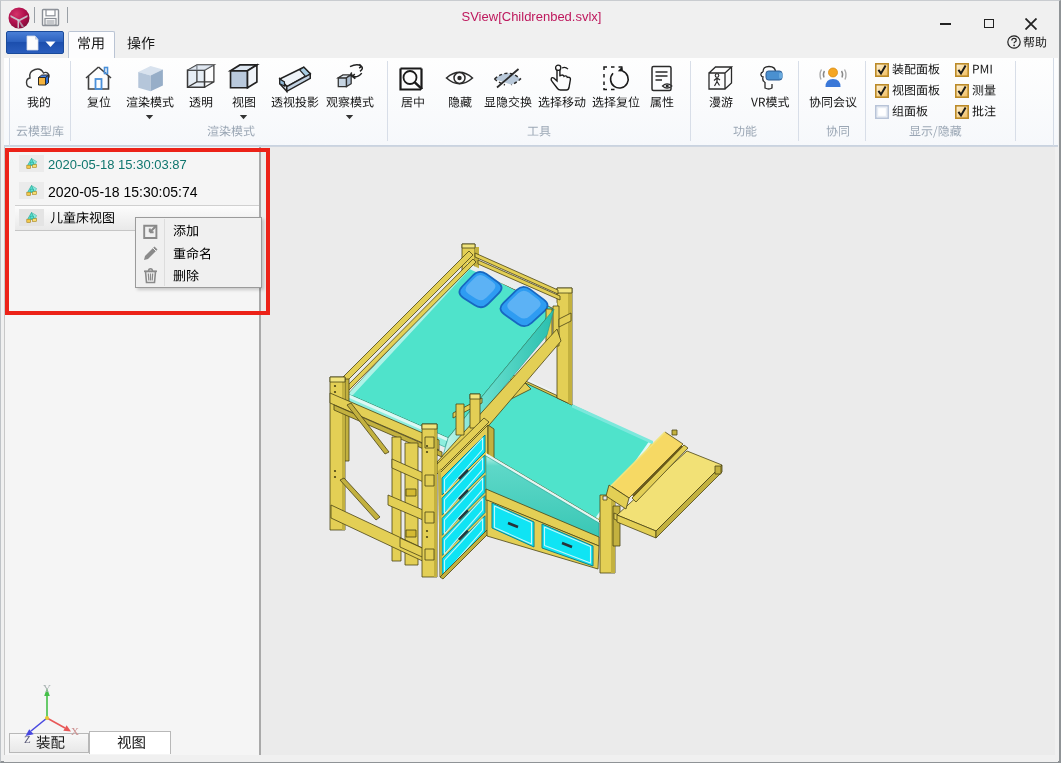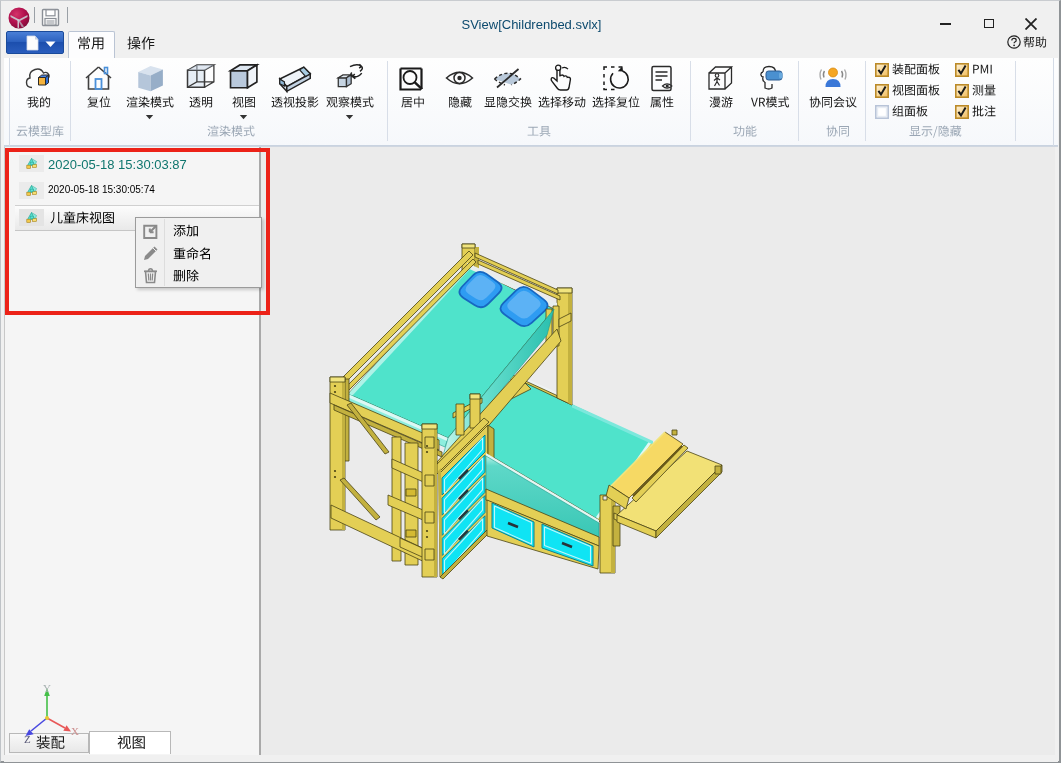--- a/index.html
+++ b/index.html
@@ -28,21 +28,21 @@
 </svg>
     <div class="abs" style="left:33px;top:6px;width:1px;height:16px;background:#9aa0a6"></div>
     <div class="abs" style="left:66px;top:6px;width:1px;height:16px;background:#9aa0a6"></div>
     <svg class="abs" style="left:40px;top:7px" width="19" height="19" viewBox="0 0 19 19">
 <rect x="1.5" y="1.5" width="16" height="16" rx="1" fill="#fdfdfd" stroke="#8a8f96" stroke-width="1.4"></rect>
 <rect x="5" y="1.8" width="9" height="6" fill="#fff" stroke="#8a8f96" stroke-width="1.2"></rect>
 <rect x="4" y="10.5" width="11" height="6.5" fill="#fff" stroke="#8a8f96" stroke-width="1.2"></rect>
 <line x1="5.5" y1="13" x2="13.5" y2="13" stroke="#8a8f96" stroke-width="1"></line>
 <line x1="5.5" y1="15" x2="13.5" y2="15" stroke="#8a8f96" stroke-width="1"></line>
 </svg>
-    <div class="abs" style="left:0;top:16px;width:1061px;text-align:center;font-size:13px;color:#0c4a6e">SView[Childrenbed.svlx]</div>
+    <div class="abs" style="left:0;top:8px;width:1061px;text-align:center;font-size:13px;color:#be185d">SView[Childrenbed.svlx]</div>
     <div class="abs" style="left:939px;top:22px;width:11px;height:2px;background:#222"></div>
     <div class="abs" style="left:983px;top:18px;width:10px;height:9px;border:1.6px solid #222"></div>
     <svg class="abs" style="left:1024px;top:17px" width="12" height="12">
 <path d="M0.5 0.5 L11.5 11.5 M11.5 0.5 L0.5 11.5" stroke="#222" stroke-width="1.8"></path>
     </svg>
     <div class="abs" style="left:5px;top:30px;width:58px;height:23px;border-radius:2px;
  border:1px solid #1a4a9a;background:linear-gradient(#4a7fd6 0%,#2d62c0 45%,#1c4fae 50%,#2a5dbd 100%)">
  <svg style="position:absolute;left:19px;top:3px" width="14" height="16" viewBox="0 0 14 16">
  <path d="M1 1 L9 1 L12 4.5 L12 15 L1 15 Z" fill="#fdfdfd" stroke="#d0d8e8" stroke-width="0.8"></path>
  <path d="M9 1 L9 4.5 L12 4.5 Z" fill="#c8d2e2"></path>
@@ -339,21 +339,21 @@
 <rect x="4.3" y="5.2" width="3" height="2.4" fill="#5ce0d0" stroke="#2aa898" stroke-width="0.5"></rect>
 </svg>
     <svg class="abs" style="left:25px;top:210px" width="13" height="13" viewBox="0 0 13 13">
 <path d="M1.5 8.5 L5.5 1.5 L9 8.5 Z" fill="#53dccc" stroke="#2aa898" stroke-width="0.7"></path>
 <path d="M5.5 1.5 L10.5 4.5 L9 8.5 Z" fill="#8deade" stroke="#2aa898" stroke-width="0.5"></path>
 <rect x="0.8" y="8.2" width="3.8" height="3.2" fill="#f2c94c" stroke="#a8841c" stroke-width="0.6"></rect>
 <rect x="6.4" y="7.6" width="4.2" height="2.8" fill="#f6dd70" stroke="#a8841c" stroke-width="0.6"></rect>
 <rect x="4.3" y="5.2" width="3" height="2.4" fill="#5ce0d0" stroke="#2aa898" stroke-width="0.5"></rect>
 </svg>
     <div class="abs" style="left:47px;top:156px;font-size:13px;color:#0f766e">2020-05-18 15:30:03:87</div>
-    <div class="abs" style="left:47px;top:183px;font-size:10px;color:#000">2020-05-18 15:30:05:74</div>
+    <div class="abs" style="left:47px;top:183px;font-size:14px;color:#000">2020-05-18 15:30:05:74</div>
     <svg class="t" style="left:49.0px;top:209.8px" width="65" height="15">
       <path transform="translate(0,11.44)" fill="#000" d="M3.4 -10.4V-6.2C3.4 -3.8 3.1 -1.4 0.4 0.3C0.7 0.5 1 0.8 1.1 1.1C4 -0.8 4.3 -3.5 4.3 -6.1V-10.4ZM8.2 -10.4V-0.8C8.2 0.5 8.5 0.9 9.6 0.9C9.8 0.9 10.9 0.9 11.1 0.9C12.2 0.9 12.4 0.1 12.5 -2.3C12.3 -2.4 11.9 -2.6 11.6 -2.8C11.6 -0.6 11.5 -0 11 -0C10.8 -0 9.9 -0 9.7 -0C9.3 -0 9.2 -0.1 9.2 -0.7V-10.4Z M21.6 -9.2C21.5 -8.8 21.2 -8.2 20.9 -7.8H17.9L18 -7.8C17.9 -8.2 17.6 -8.8 17.3 -9.2ZM18.8 -10.8C18.9 -10.6 19.1 -10.2 19.2 -10H14.5V-9.2H17.2L16.4 -8.9C16.6 -8.6 16.8 -8.2 17 -7.8H13.6V-7H25.4V-7.8H22C22.2 -8.1 22.4 -8.5 22.6 -8.9L21.6 -9.2H24.5V-10H20.3C20.1 -10.3 19.9 -10.7 19.7 -11ZM15.1 -6.3V-2.5H19V-1.7H14.5V-0.9H19V-0H13.6V0.8H25.4V-0H20V-0.9H24.5V-1.7H20V-2.5H23.9V-6.3ZM16 -4.1H19V-3.2H16ZM20 -4.1H23V-3.2H20ZM16 -5.7H19V-4.7H16ZM20 -5.7H23V-4.7H20Z M33.1 -7.9V-5.9H29.1V-5H32.6C31.7 -3.2 30.1 -1.5 28.5 -0.7C28.7 -0.5 29 -0.2 29.2 0.1C30.6 -0.8 32.1 -2.3 33.1 -4.1V1H34V-4.1C35.1 -2.4 36.5 -0.9 37.9 -0C38 -0.3 38.4 -0.7 38.6 -0.8C37.1 -1.7 35.4 -3.3 34.5 -5H38.2V-5.9H34V-7.9ZM32.1 -10.7C32.3 -10.3 32.6 -9.7 32.8 -9.2H27.5V-5.9C27.5 -4 27.4 -1.4 26.4 0.5C26.6 0.6 27.1 0.9 27.3 1C28.3 -1 28.5 -3.9 28.5 -5.9V-8.3H38.4V-9.2H34C33.8 -9.7 33.4 -10.5 33.1 -11Z M44.9 -10.3V-3.4H45.8V-9.4H49.8V-3.4H50.8V-10.3ZM41 -10.5C41.5 -9.9 42 -9.2 42.2 -8.7L43 -9.3C42.8 -9.7 42.2 -10.4 41.7 -10.9ZM47.3 -8.4V-5.9C47.3 -3.9 46.9 -1.4 43.6 0.3C43.8 0.5 44.1 0.8 44.2 1.1C46.2 0 47.2 -1.4 47.7 -2.8V-0.3C47.7 0.6 48.1 0.8 49 0.8H50.1C51.3 0.8 51.4 0.3 51.5 -1.7C51.3 -1.8 51 -1.9 50.7 -2.1C50.7 -0.2 50.6 0.1 50.2 0.1H49.1C48.7 0.1 48.6 0 48.6 -0.4V-3.6H48C48.2 -4.4 48.2 -5.2 48.2 -5.9V-8.4ZM39.8 -8.7V-7.8H43C42.2 -6.1 40.8 -4.5 39.5 -3.6C39.6 -3.4 39.9 -2.9 40 -2.7C40.5 -3 41 -3.5 41.5 -4V1H42.4V-4.6C42.8 -4 43.4 -3.2 43.7 -2.8L44.3 -3.6C44 -3.9 43.1 -5 42.6 -5.5C43.3 -6.4 43.8 -7.4 44.2 -8.4L43.6 -8.7L43.5 -8.7Z M56.9 -3.6C57.9 -3.4 59.2 -3 60 -2.6L60.4 -3.2C59.6 -3.6 58.3 -4 57.3 -4.2ZM55.6 -2C57.4 -1.8 59.6 -1.2 60.9 -0.8L61.3 -1.5C60 -1.9 57.8 -2.4 56 -2.6ZM53.1 -10.3V1H54V0.5H62.9V1H63.9V-10.3ZM54 -0.4V-9.5H62.9V-0.4ZM57.4 -9.2C56.7 -8.1 55.6 -7.1 54.5 -6.5C54.7 -6.3 55 -6 55.2 -5.9C55.6 -6.1 56 -6.4 56.4 -6.8C56.8 -6.4 57.3 -6 57.8 -5.6C56.7 -5.1 55.4 -4.7 54.3 -4.5C54.4 -4.3 54.6 -3.9 54.7 -3.7C56 -4 57.4 -4.5 58.6 -5.1C59.7 -4.6 60.9 -4.1 62.2 -3.8C62.3 -4.1 62.5 -4.4 62.7 -4.6C61.6 -4.8 60.4 -5.1 59.4 -5.6C60.4 -6.3 61.2 -7 61.7 -7.9L61.2 -8.2L61 -8.2H57.7C57.9 -8.4 58 -8.7 58.2 -8.9ZM56.9 -7.3 57 -7.4H60.4C59.9 -6.9 59.3 -6.4 58.6 -6C57.9 -6.4 57.3 -6.9 56.9 -7.3Z"></path>
     </svg>
     <div class="abs" style="left:4px;top:147px;width:265px;height:167px;border:4px solid #ec2218"></div>
     <div class="abs" style="left:134px;top:216px;width:127px;height:71px;background:#f0f0f0;
  border:1px solid #9b9b9b;box-shadow:2px 2px 3px rgba(0,0,0,0.18)"></div>
     <div class="abs" style="left:163px;top:218px;width:1px;height:67px;background:#ddd"></div>
     <svg class="abs" style="left:141px;top:222px" width="17" height="17" viewBox="0 0 17 17">
 <path d="M2.2 2.8 L2.2 15 L14.4 15 L14.4 2.8 Z" fill="none" stroke="#8a8a8a" stroke-width="1.9"></path>
 <path d="M13.8 3.2 L7.8 9.2 M7.8 9.2 L7.8 5.4 M7.8 9.2 L11.6 9.2" fill="none" stroke="#8a8a8a" stroke-width="2"></path>

